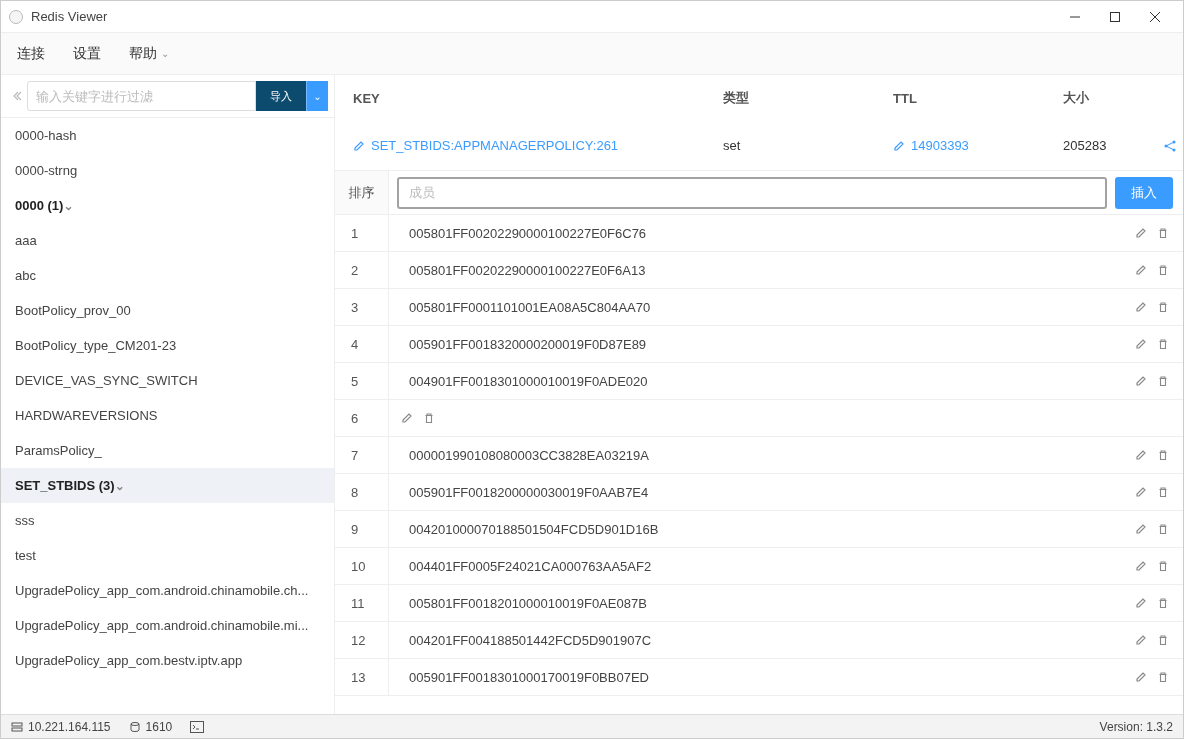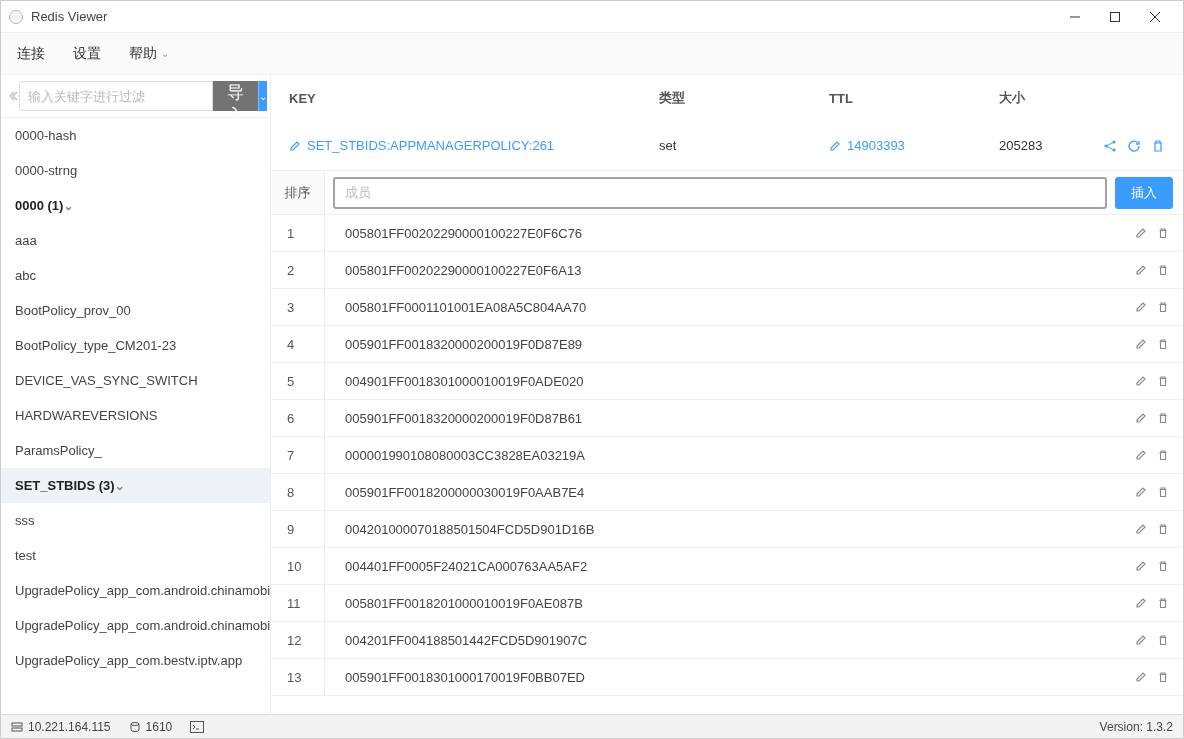--- a/index.html
+++ b/index.html
@@ -15,26 +15,26 @@
 
 
 .menubar { height: 42px; display: flex; align-items: center; padding: 0 16px; gap: 28px; background: #fafafa; border-bottom: 1px solid #eee; }
 .menubar .menu-item { font-size: 14px; color: #333; cursor: pointer; display: flex; align-items: center; gap: 4px; }
 .menubar .caret { font-size: 10px; color: #999; }
 
 
 .main { flex: 1; display: flex; overflow: hidden; }
 
 
-.sidebar { width: 270px; border-right: 1px solid #eee; display: flex; flex-direction: column; }
+.sidebar { width: 334px; border-right: 1px solid #eee; display: flex; flex-direction: column; }
 .search-row { display: flex; align-items: center; padding: 6px 6px; border-bottom: 1px solid #eee; gap: 0; }
 .collapse-btn { width: 20px; height: 30px; display: flex; align-items: center; justify-content: center; color: #bbb; cursor: pointer; }
 .search-input { flex: 1; height: 30px; border: 1px solid #ddd; border-radius: 3px 0 0 3px; padding: 0 8px; font-size: 13px; outline: none; }
 .search-input::placeholder { color: #bbb; }
-.import-btn { height: 30px; padding: 0 14px; background: #737373; color: #fff; border: none; font-size: 17px; cursor: pointer; }
+.import-btn { height: 30px; padding: 0 14px; background: #0c4a6e; color: #fff; border: none; font-size: 11px; cursor: pointer; }
 .import-dd { height: 30px; width: 22px; background: #3b9cff; color: #fff; border: none; border-left: 1px solid rgba(255,255,255,0.3); font-size: 10px; cursor: pointer; }
 
 .tree { flex: 1; overflow-y: auto; }
 .tree-item { padding: 10px 14px; font-size: 13px; color: #444; cursor: pointer; display: flex; align-items: center; justify-content: flex-start; white-space: nowrap; overflow: hidden; text-overflow: ellipsis; }
 .tree-item.bold { font-weight: 600; color: #222; }
 .tree-item.selected { background: #eef2f7; font-weight: 600; }
 .tree-chevron { color: #888; font-size: 12px; }
 
 
 .content { flex: 1; display: flex; flex-direction: column; overflow: hidden; }
@@ -311,21 +311,20 @@
               </span>
               <span>
                 <svg width="12" height="12" viewBox="0 0 12 12">
                   <path d="M2.5 3.5 L9.5 3.5 M4 3.5 L4 2 L8 2 L8 3.5 M3.5 3.5 L3.5 10.5 L8.5 10.5 L8.5 3.5" fill="none" stroke="#888" stroke-width="1.1"></path>
                 </svg>
               </span>
             </div>
           </div>
           <div class="data-row">
             <div class="idx">6</div>
-            <div class="val">005901FF0018320000200019F0D87B61</div>
             <div class="row-actions">
               <span>
                 <svg width="12" height="12" viewBox="0 0 12 12">
                   <path d="M2 10 L2 8 L8 2 L10 4 L4 10 Z" fill="none" stroke="#888" stroke-width="1.2"></path>
                 </svg>
               </span>
               <span>
                 <svg width="12" height="12" viewBox="0 0 12 12">
                   <path d="M2.5 3.5 L9.5 3.5 M4 3.5 L4 2 L8 2 L8 3.5 M3.5 3.5 L3.5 10.5 L8.5 10.5 L8.5 3.5" fill="none" stroke="#888" stroke-width="1.1"></path>
                 </svg>

